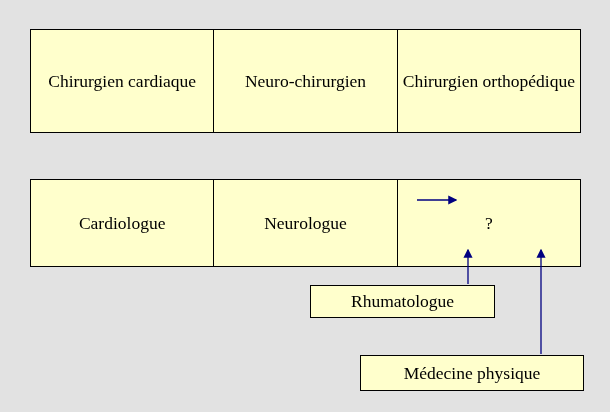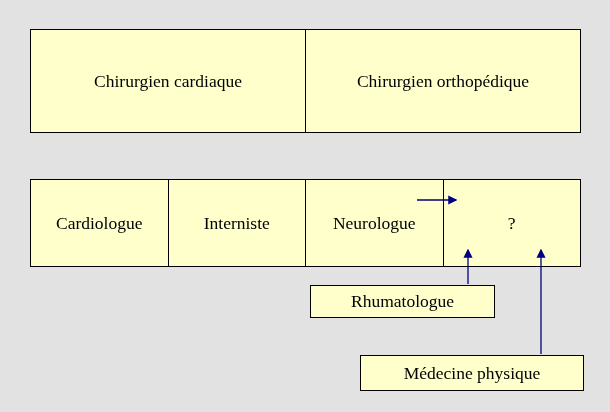--- a/index.html
+++ b/index.html
@@ -58,30 +58,30 @@
 </head>
 <body>
 
 <div class="slide">
 
   <div class="row row-surgeons">
     <div class="box">
       <span>Chirurgien cardiaque</span>
     </div>
     <div class="box">
+      <span>Neuro-chirurgien</span>
+    </div>
+    <div class="box">
       <span>Chirurgien orthopédique</span>
     </div>
   </div>
 
   <div class="row row-physicians">
     <div class="box">
       <span>Cardiologue</span>
-    </div>
-    <div class="box">
-      <span>Interniste</span>
     </div>
     <div class="box">
       <span>Neurologue</span>
     </div>
     <div class="box">
       <span>?</span>
     </div>
   </div>
 
   <div class="callout callout-rhumatologue">

